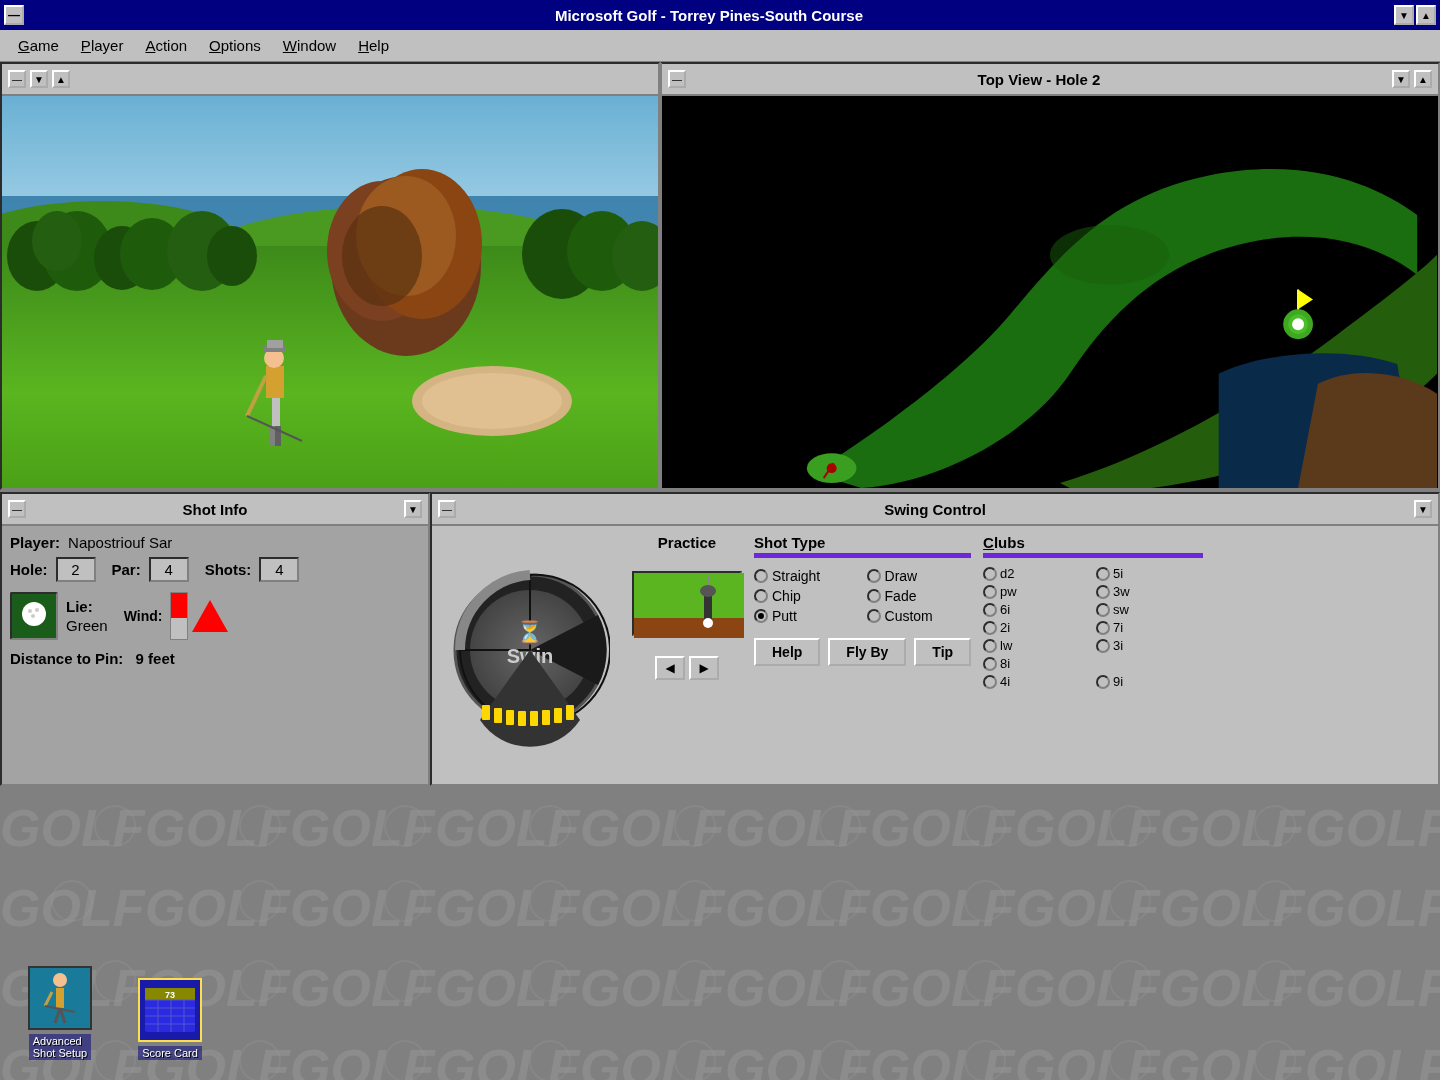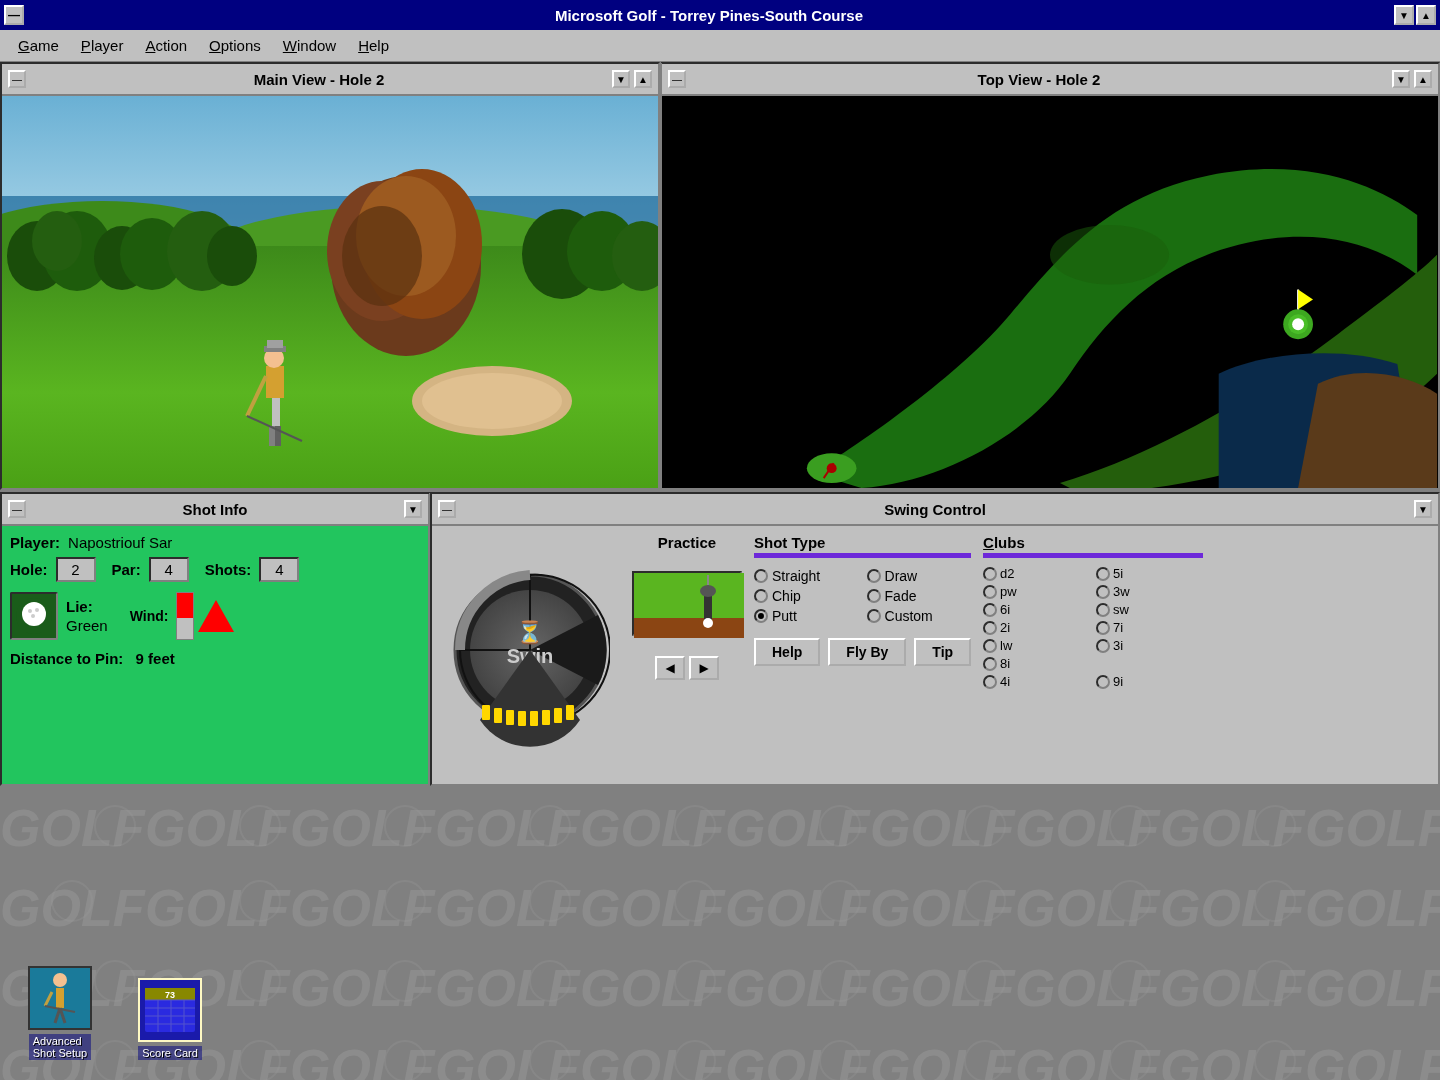--- a/index.html
+++ b/index.html
@@ -174,21 +174,21 @@
       width: 430px;
       flex-shrink: 0;
       border-right: 2px solid #808080;
       display: flex;
       flex-direction: column;
     }
 
     .shot-info-content {
       flex: 1;
       padding: 8px;
-      background: #22c55e;
+      background: #a3a3a3;
       display: flex;
       flex-direction: column;
       gap: 6px;
     }
 
     .info-row {
       display: flex;
       align-items: center;
       gap: 8px;
       font-size: 15px;
@@ -200,21 +200,21 @@
     .info-box {
       border: 2px inset #808080;
       padding: 2px 8px;
       background: #c0c0c0;
       min-width: 40px;
       text-align: center;
     }
 
     .lie-wind-row {
       display: flex;
-      gap: 22px;
+      gap: 16px;
       align-items: flex-end;
       margin-top: 4px;
     }
 
     .lie-section {
       display: flex;
       align-items: center;
       gap: 8px;
     }
 
@@ -448,21 +448,20 @@
   <div class="menu-item"><span class="menu-underline">H</span>elp</div>
 </div>
 
 <div class="main-area">
 
   <div class="views-area">
 
     <div class="panel main-view-panel">
       <div class="panel-title-bar">
         <div class="panel-sys-btn">—</div>
-        <div class="panel-title-bar-text">Main View - Hole 2</div>
         <div class="panel-sys-btn">▼</div>
         <div class="panel-sys-btn">▲</div>
       </div>
 
       <div class="golf-scene">
 
         <div class="sky"></div>
 
         <div class="water-bg"></div>
 
@@ -927,21 +926,21 @@
             <line x1="22" y1="24" x2="15" y2="38" stroke="#c0a040" stroke-width="3"></line>
             <line x1="15" y1="38" x2="45" y2="44" stroke="#555" stroke-width="2"></line>
             <line x1="30" y1="40" x2="25" y2="55" stroke="#555" stroke-width="3"></line>
             <line x1="30" y1="40" x2="35" y2="55" stroke="#555" stroke-width="3"></line>
           </svg>
         </div>
         <div class="icon-label">Advanced<br>Shot Setup</div>
       </div>
 
       <div class="desktop-icon" style="bottom: 20px; left: 130px;">
-        <div class="icon-img" style="background:#fdba74; border: 2px solid #fef9c3;">
+        <div class="icon-img" style="background:#fdba74; border: 2px solid #fde047;">
           <svg width="60" height="60">
             <rect width="60" height="60" fill="#1a1aaa"></rect>
 
             <rect x="5" y="8" width="50" height="44" fill="#2a2ae0" rx="2"></rect>
             <rect x="5" y="8" width="50" height="12" fill="#888800"></rect>
             <text x="30" y="18" text-anchor="middle" font-size="9" fill="white" font-weight="bold">73</text>
 
             <line x1="5" y1="20" x2="55" y2="20" stroke="#5555cc" stroke-width="1"></line>
             <line x1="5" y1="28" x2="55" y2="28" stroke="#5555cc" stroke-width="1"></line>
             <line x1="5" y1="36" x2="55" y2="36" stroke="#5555cc" stroke-width="1"></line>

